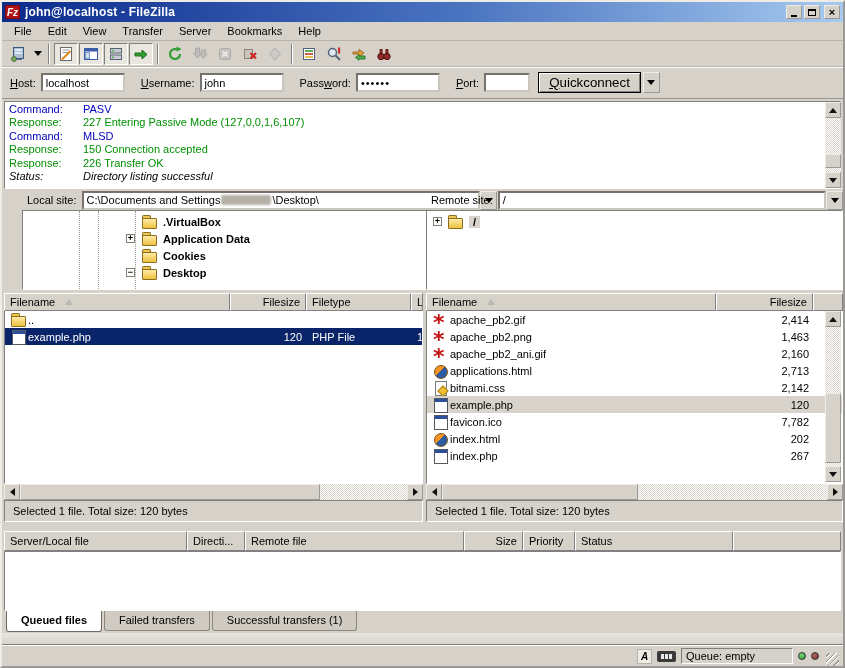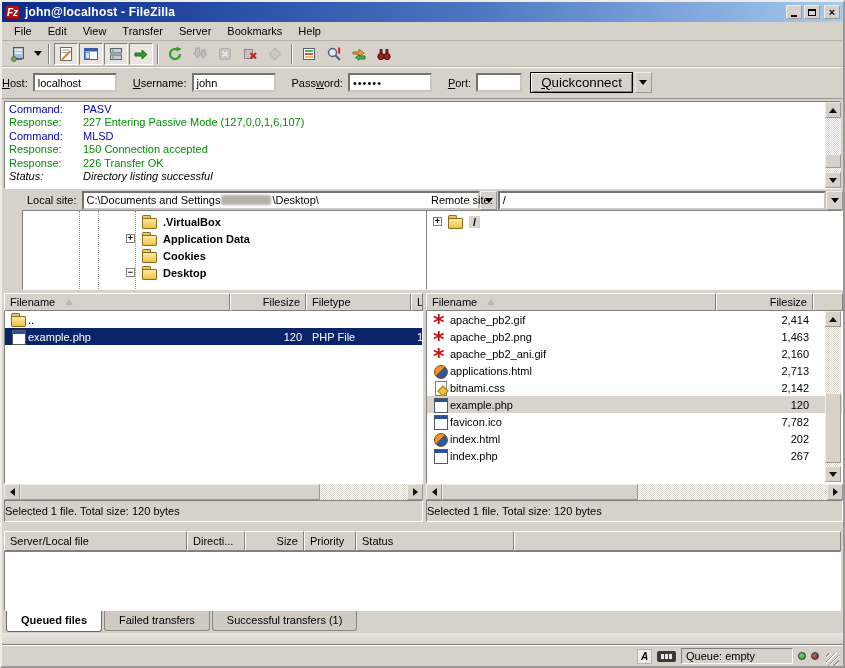--- a/index.html
+++ b/index.html
@@ -37,21 +37,21 @@
     border-bottom:1px solid #b7b3ab;}
   .tbtn{width:24px;height:22px;display:flex;align-items:center;justify-content:center;border:1px solid transparent;}
   .tbtn.pressed{border-color:var(--sh) var(--hl) var(--hl) var(--sh);background:#e9e6df;}
   .tbtn.disabled{filter:grayscale(1) opacity(.5);}
   .tbtn svg{width:16px;height:16px;}
   .tdrop{width:13px;height:22px;display:flex;align-items:center;justify-content:center;}
   .tri-d{width:0;height:0;border-left:4px solid transparent;border-right:4px solid transparent;border-top:5px solid #000;}
   .tsep{width:2px;height:20px;border-left:1px solid var(--sh);border-right:1px solid var(--hl);margin:0 3px;}
 
   
-  #quickbar{left:0;top:65px;width:841px;height:32px;display:flex;align-items:center;
+  #quickbar{left:0;top:65px;width:841px;height:32px;display:flex;align-items:center;padding-left:8px;
     border-bottom:1px solid #9a968e;box-shadow:0 1px 0 #ffffff inset;}
   .qlabel{margin-right:5px;}
   .mn{text-decoration:underline;}
   .field{background:#fff;border:2px inset #cac6be;height:19px;padding:1px 3px;font-size:11px;
     display:flex;align-items:center;white-space:nowrap;overflow:hidden;}
   .qgap{width:16px;flex:none;}
   #qc-btn{height:21px;padding:0 10px;background:var(--bg);border:1px solid #000;box-shadow:inset 1px 1px 0 #fff,inset -1px -1px 0 var(--sh);margin-left:8px;}
   #qc-drop{width:17px;height:21px;background:var(--bg);border:1px outset #efece6;display:flex;align-items:center;justify-content:center;margin-left:2px;}
 
   
@@ -117,21 +117,21 @@
   .fi[data-kind="html"]::before{content:"";position:absolute;left:2px;top:1px;width:12px;height:12px;border-radius:50%;
     background:linear-gradient(135deg,#f59322 42%,#2c5aa0 43%);border:1px solid #7a5210;}
   .fi[data-kind="css"]::before{content:"";position:absolute;left:3px;top:0;width:10px;height:13px;
     background:#fdfdfd;border:1px solid #7b7b7b;}
   .fi[data-kind="css"]::after{content:"";position:absolute;right:1px;bottom:0;width:6px;height:6px;
     background:#f0c030;border:1px solid #a87f14;transform:rotate(45deg);}
   .fi[data-kind="php"]::before,.fi[data-kind="ico"]::before{content:"";position:absolute;left:2px;top:0;
     width:12px;height:13px;background:#fff;border:1px solid #565860;box-shadow:inset 0 3px 0 #2a50a0;}
 
   .statusline{height:22px;border:1px solid;border-color:var(--sh) var(--hl) var(--hl) var(--sh);
-    display:flex;align-items:center;padding:0 0;flex:none;margin-top:0;}
+    display:flex;align-items:center;padding:0 8px;flex:none;margin-top:0;}
   .hscrollzone{position:relative;height:16px;flex:none;background:repeating-conic-gradient(#fff 0 25%,#d9d5cd 0 50%) 0 0/2px 2px;}
 
   
   #queuesplit{left:0;top:520px;width:841px;height:9px;background:var(--bg);}
   #queuehead{left:2px;top:529px;width:837px;height:20px;display:flex;}
   #queuebody{left:2px;top:549px;width:837px;height:60px;background:#fff;border:1px solid;
     border-color:var(--sh) var(--hl) var(--hl) var(--sh);}
   #tabsrow{left:2px;top:609px;width:837px;height:22px;display:flex;align-items:flex-start;padding-left:2px;}
   .tab{height:20px;padding:3px 14px 0;border:1px solid #8a867e;border-top:none;background:#cfcbc3;
     border-radius:0 0 3px 3px;margin-right:2px;white-space:nowrap;}
@@ -565,20 +565,23 @@
   </div>
 
   <div id="queuesplit" class="abs"></div>
   <div id="queuehead" class="abs">
     <span class="hcell" style="width:183px">
         <span>Server/Local file</span>
       </span>
     <span class="hcell" style="width:58px">
         <span>Directi...</span>
       </span>
+    <span class="hcell" style="width:219px">
+        <span>Remote file</span>
+      </span>
     <span class="hcell r" style="width:59px">
         <span>Size</span>
       </span>
     <span class="hcell" style="width:52px">
         <span>Priority</span>
       </span>
     <span class="hcell" style="width:158px">
         <span>Status</span>
       </span>
     <span class="hcell" style="flex:1"></span>

